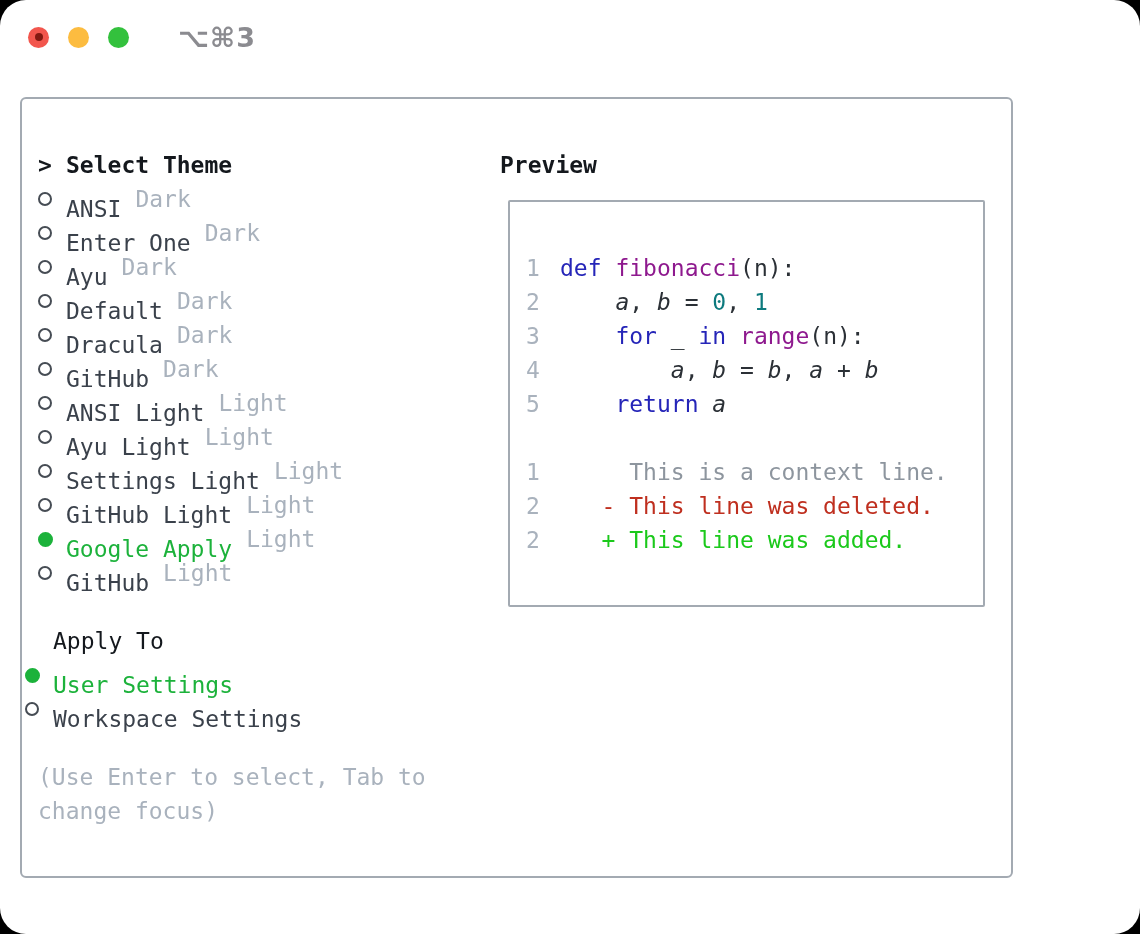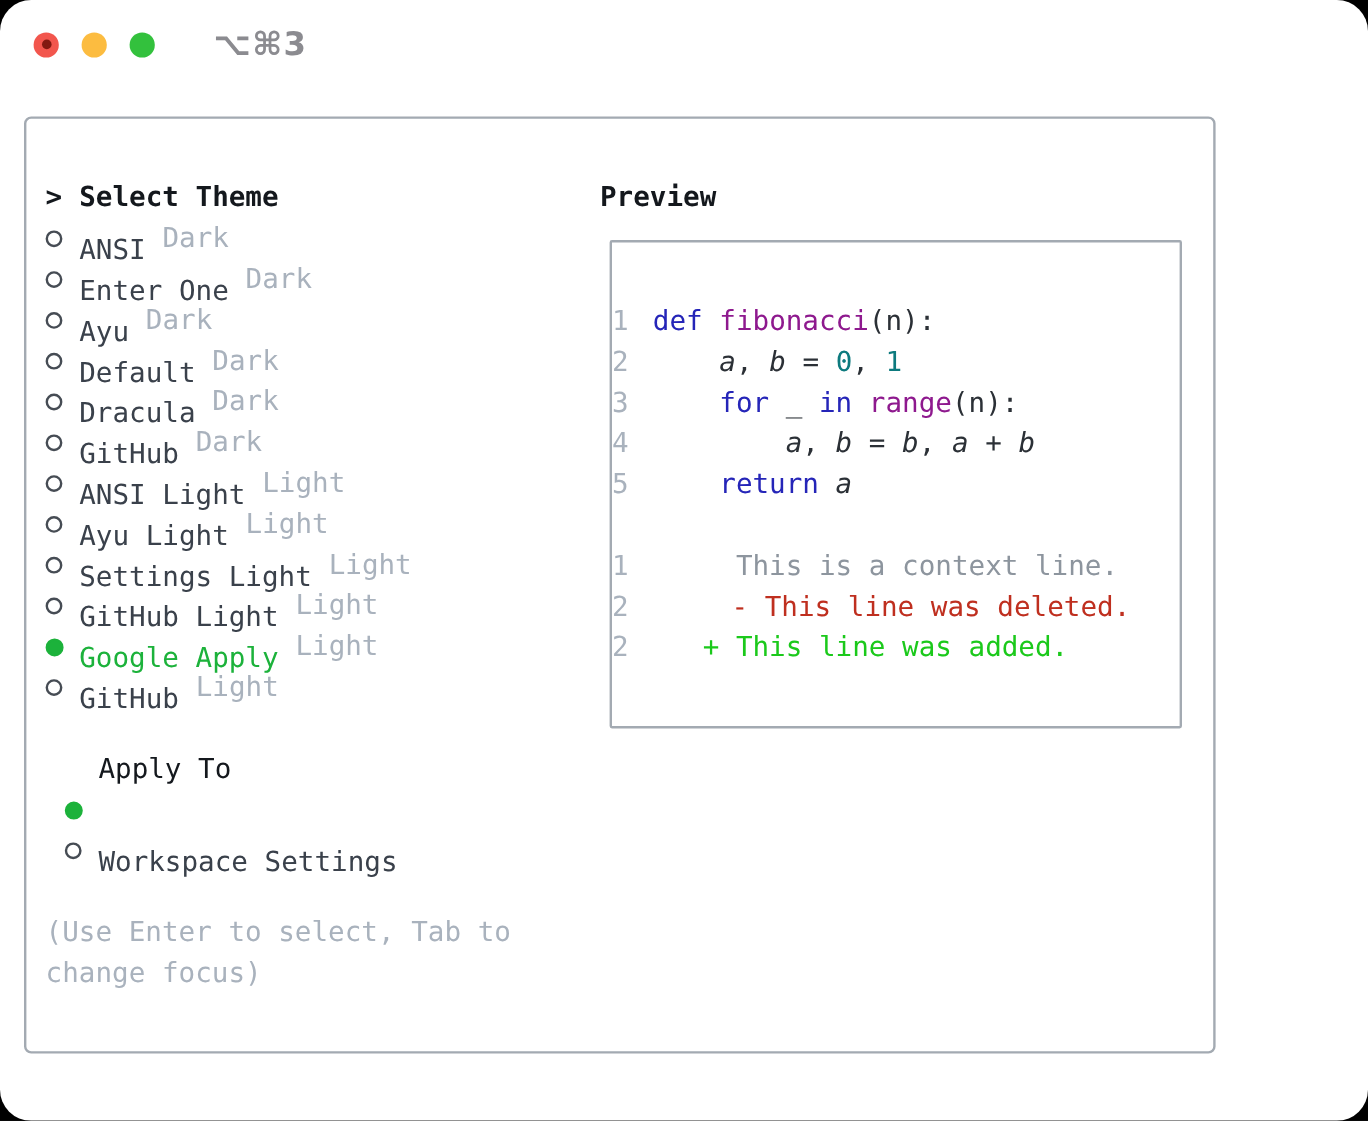--- a/index.html
+++ b/index.html
@@ -49,41 +49,41 @@
   .circle{width:10px;height:10px;border:2px solid #464c54;border-radius:50%;}
   .row.selected .circle{background:var(--green-sel);border-color:var(--green-sel);width:11px;height:11px;}
   .row.selected .name,.row.selected .label{color:var(--green-sel);}
   .caret{color:var(--header-dark);font-weight:bold;}
   .name,.label{color:var(--text-dark);margin-top:20px;}
   .tag{color:var(--gray-dim);margin-left:14px;}
   .section-header{color:var(--header-dark);font-weight:bold;}
   .plain-header{color:var(--header-dark);}
   
   .theme-list{position:absolute;left:16px;top:49px;}
-  .apply-block{position:absolute;left:32px;top:525px;}
+  .apply-block{position:absolute;left:3px;top:525px;}
   .help-block{position:absolute;left:16px;top:661px;color:var(--gray-dim);font-size:23px;}
   .help-line{height:34px;line-height:34px;white-space:pre;}
   
   .preview-label{position:absolute;left:478px;top:49px;height:34px;line-height:34px;
     font-size:23px;font-weight:bold;color:var(--header-dark);}
   .preview-box{
     position:absolute;left:486px;top:101px;width:477px;height:407px;
     border:2px solid var(--border-gray);border-radius:2px;box-sizing:border-box;
     overflow:hidden;
   }
-  .code-lines{padding-top:49px;}
+  .code-lines{padding-top:49px;padding-left:16px;}
   .code-line{height:34px;line-height:34px;font-size:23px;white-space:pre;color:var(--code-plain);}
   .line-num{display:inline-block;width:34px;color:var(--gray-dim);}
   .tok-kw{color:var(--blue-kw);}
   .tok-fn{color:var(--purple-fn);}
   .tok-num{color:var(--teal-num);}
   .tok-var{color:var(--code-plain);font-style:italic;}
   .tok-plain{color:var(--code-plain);}
   .tok-ctx{color:var(--gray-ctx);}
-  .tok-del{color:var(--red-del);margin-left:24px;}
+  .tok-del{color:var(--red-del);}
   .tok-add{color:var(--green-add);}
 </style>
 </head>
 <body>
 
 <div class="window">
 
   <div class="titlebar">
     <div class="tl tl-red"></div>
     <div class="tl tl-yellow"></div>
@@ -160,20 +160,21 @@
       </div>
     </div>
 
     <div class="apply-block">
       <div class="row">
         <span class="marker"></span>
         <span class="plain-header">Apply To</span>
       </div>
       <div class="row selected">
         <span class="marker"><span class="circle"></span></span>
+        <span class="label">User Settings</span>
       </div>
       <div class="row">
         <span class="marker"><span class="circle"></span></span>
         <span class="label">Workspace Settings</span>
       </div>
     </div>
 
     <div class="help-block">
       <div class="help-line">(Use Enter to select, Tab to</div>
       <div class="help-line">change focus)</div>

